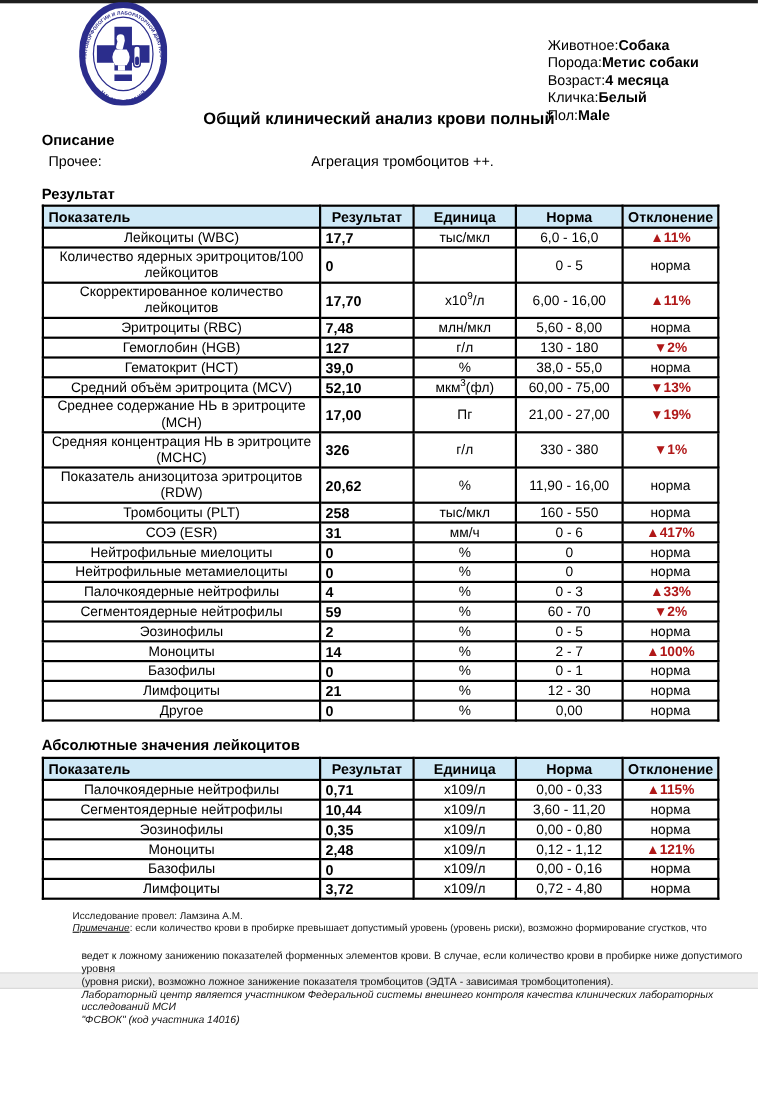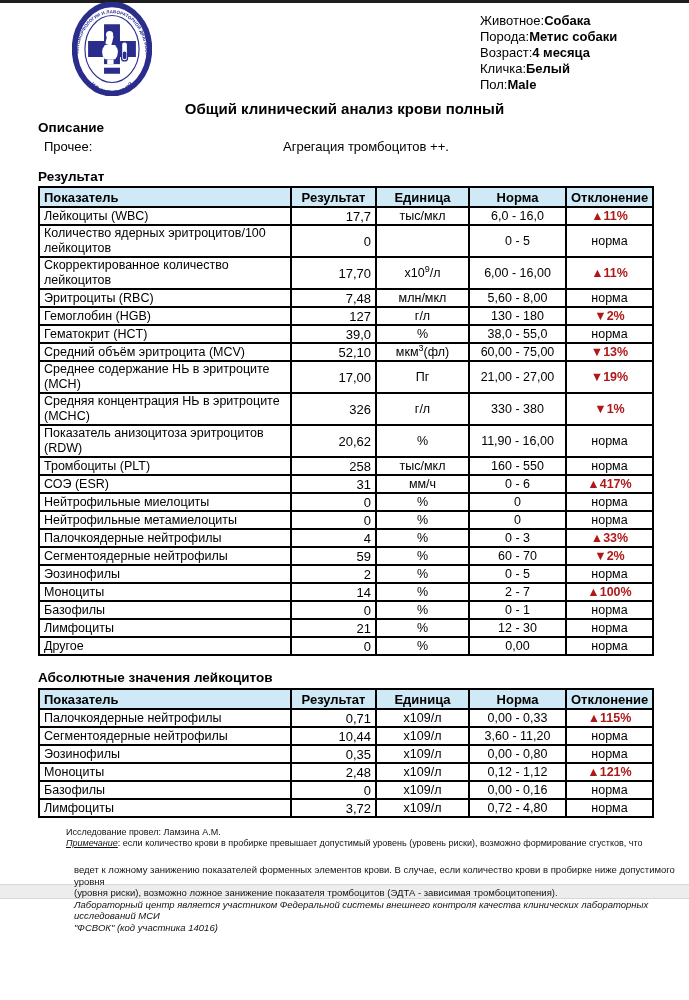--- a/index.html
+++ b/index.html
@@ -9,21 +9,21 @@
   }
   .page{
     position:relative;width:689px;height:1000px;background:#fff;overflow:hidden;
   }
   .top-strip{position:absolute;top:0;left:0;width:689px;height:3px;background:#1e1e1e;}
 
   
   .logo{position:absolute;left:72px;top:2px;width:80px;height:94px;}
   .hdr-col{position:absolute;top:13px;font-size:13px;line-height:16px;white-space:nowrap;}
   .hdr-left{left:186px;}
-  .hdr-right{left:480px;}
+  .hdr-right{left:498px;margin-top:20px;}
   .hdr-line b{font-weight:bold;}
 
   .title{
     position:absolute;top:100px;left:0;width:689px;text-align:center;
     font-size:15px;font-weight:bold;
   }
   .sec-heading{position:absolute;left:38px;font-size:13.5px;font-weight:bold;}
   .desc-heading{top:120px;}
   .desc-row{position:absolute;top:139px;left:44px;font-size:13px;}
   .desc-value{position:absolute;top:139px;left:283px;font-size:13px;}
@@ -37,22 +37,22 @@
   .tbl-results{top:186px;}
   .tbl-abs{top:688px;}
   table.lab th,table.lab td{
     border:2px solid #000;padding:0 4px;line-height:15px;overflow:hidden;
   }
   table.lab th{
     background:#cfe9f7;font-size:13px;font-weight:bold;text-align:left;height:18px;margin-left:17px;
   }
   table.lab th.c,table.lab td.c{text-align:center;}
   table.lab td{height:16px;}
-  td.td-name{text-align:left;}
-  td.td-result{text-align:right;font-weight:normal;font-size:13px;}
+  td.td-name{text-align:center;}
+  td.td-result{text-align:left;font-weight:bold;font-size:13px;}
   td.td-unit,td.td-norm{text-align:center;}
   td.td-dev{text-align:center;}
   td.td-dev.alert{color:#b01818;font-weight:bold;}
   col.c-name{width:252px;}
   col.c-result{width:85px;}
   col.c-unit{width:93px;}
   col.c-norm{width:97px;}
   col.c-dev{width:87px;}
   sup{font-size:9px;line-height:0;}
 

